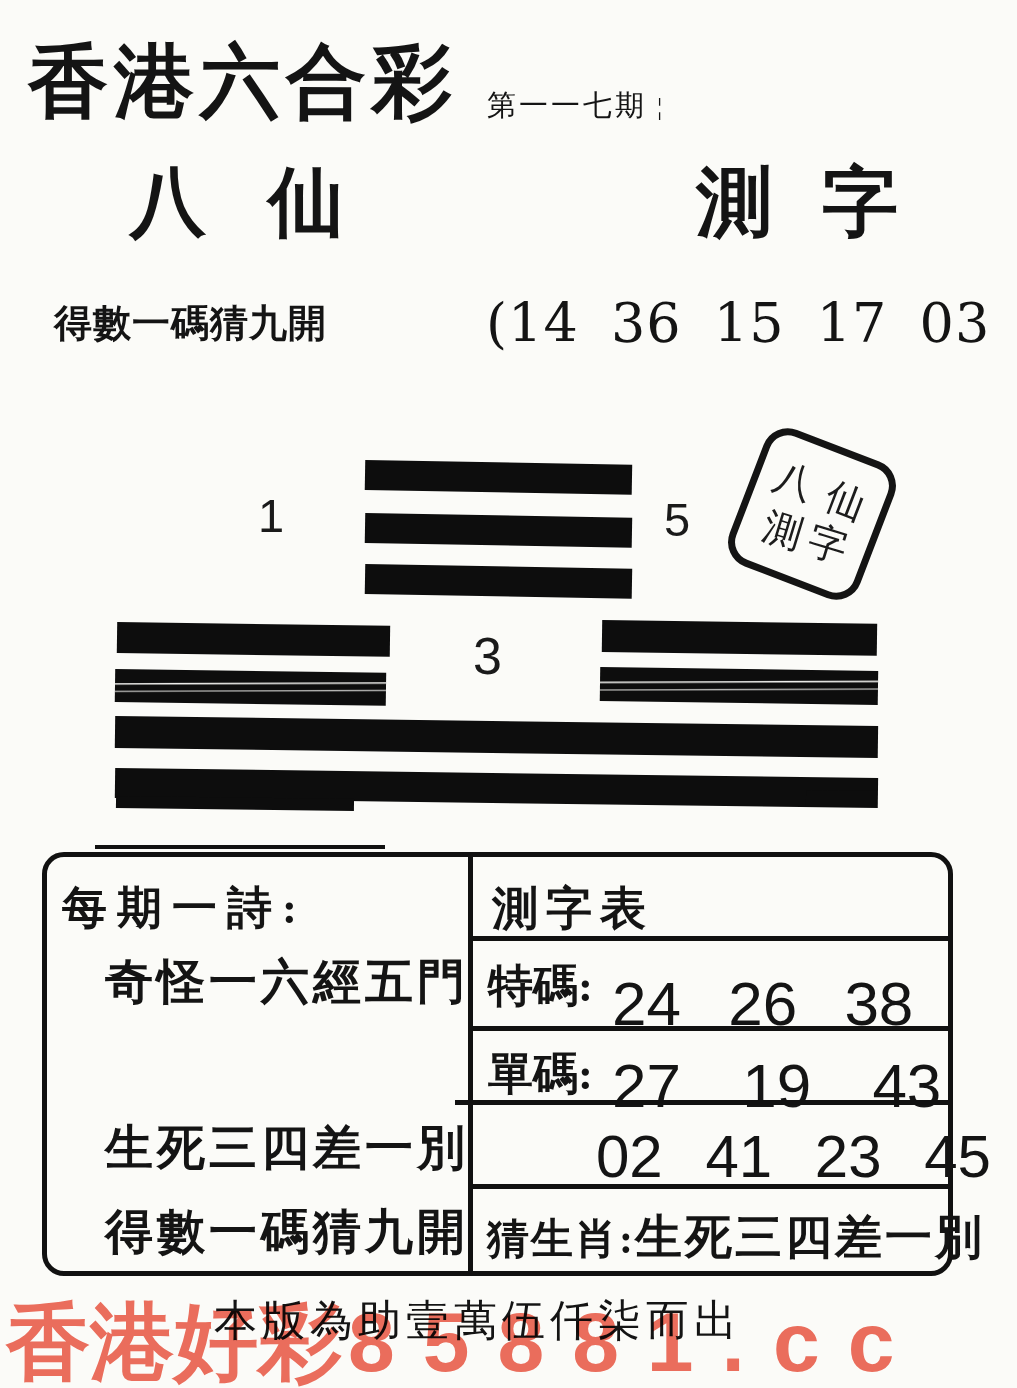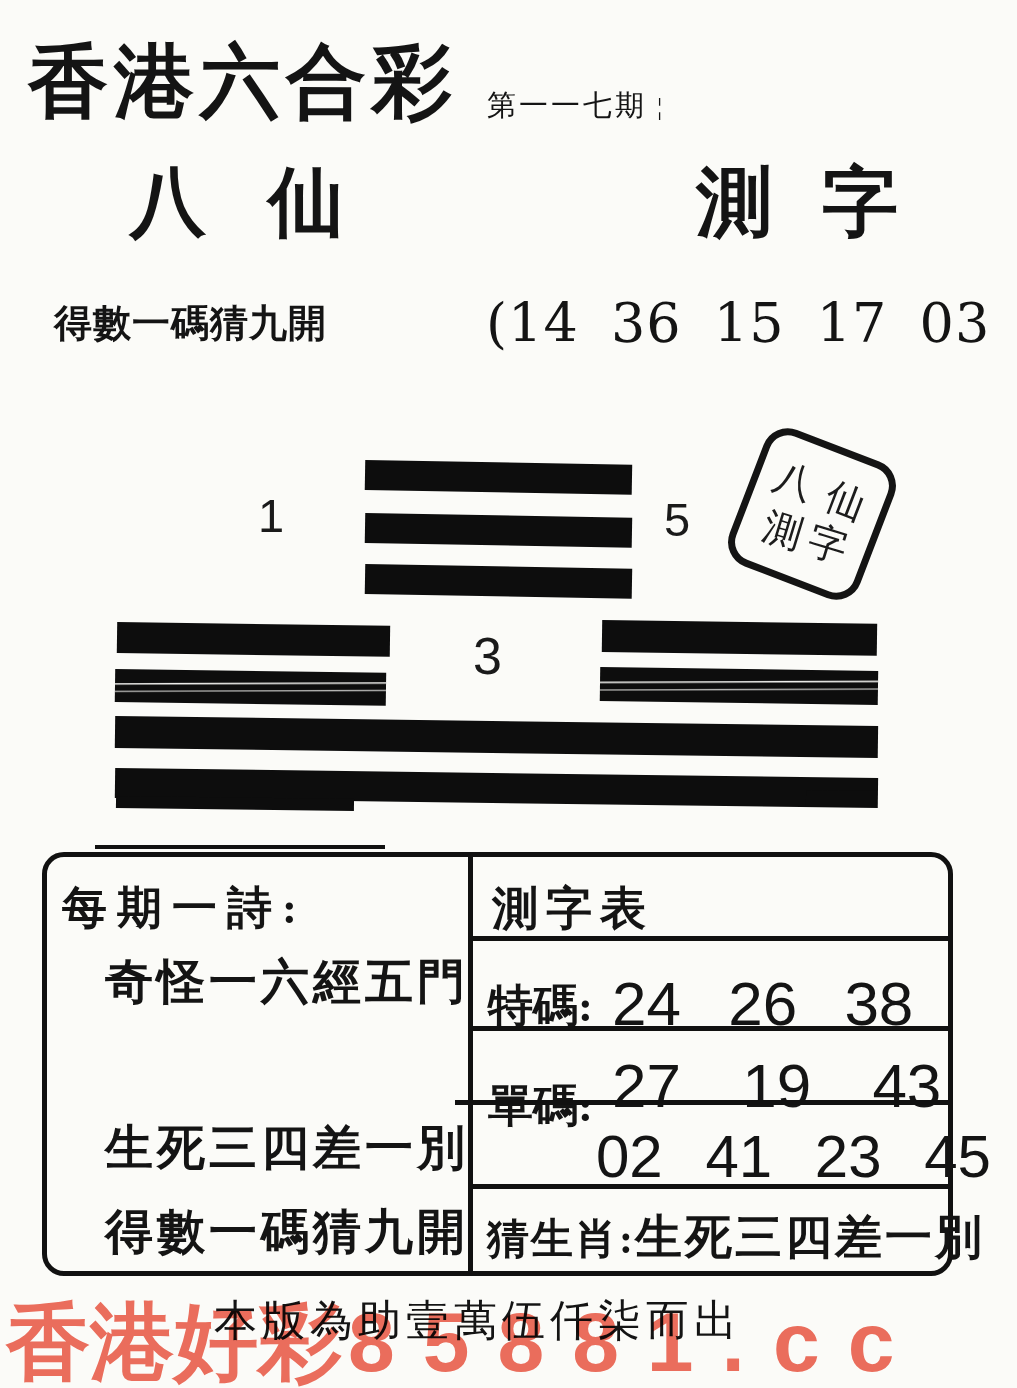--- a/index.html
+++ b/index.html
@@ -96,23 +96,23 @@
   .poem-header{left:62px;top:878px;font-size:45px;font-weight:bold;letter-spacing:10px;white-space:nowrap;text-align:center;}
   .poem-line{left:105px;font-size:48px;font-weight:bold;letter-spacing:4px;white-space:nowrap;}
   .pl0{top:950px;}
   .pl1{top:1033px;}
   .pl2{top:1116px;}
   .pl3{top:1200px;}
 
   .chart-header{left:492px;top:878px;font-size:46px;font-weight:bold;letter-spacing:8px;white-space:nowrap;}
   .row-label{font-size:45px;font-weight:bold;white-space:nowrap;}
   .row-nums{font-family:"Liberation Sans", sans-serif;font-size:62px;white-space:nowrap;}
-  .lab-special{left:488px;top:976px;}
+  .lab-special{left:488px;top:956px;}
   .nums-special{left:612px;top:968px;word-spacing:30px;}
-  .lab-single{left:488px;top:1076px;text-align:center;}
+  .lab-single{left:488px;top:1044px;text-align:center;}
   .nums-single{left:612px;top:1050px;word-spacing:44px;}
   .nums-extra{left:596px;top:1122px;font-size:60px;word-spacing:26px;}
   .zodiac{left:487px;top:1206px;white-space:nowrap;}
   .zodiac-label{font-size:42px;font-weight:bold;letter-spacing:2px;}
   .zodiac-value{font-size:47px;font-weight:bold;letter-spacing:3px;}
 
   
   .caption{
     left:214px;top:1292px;
     font-size:43px;letter-spacing:5px;white-space:nowrap;z-index:4;

